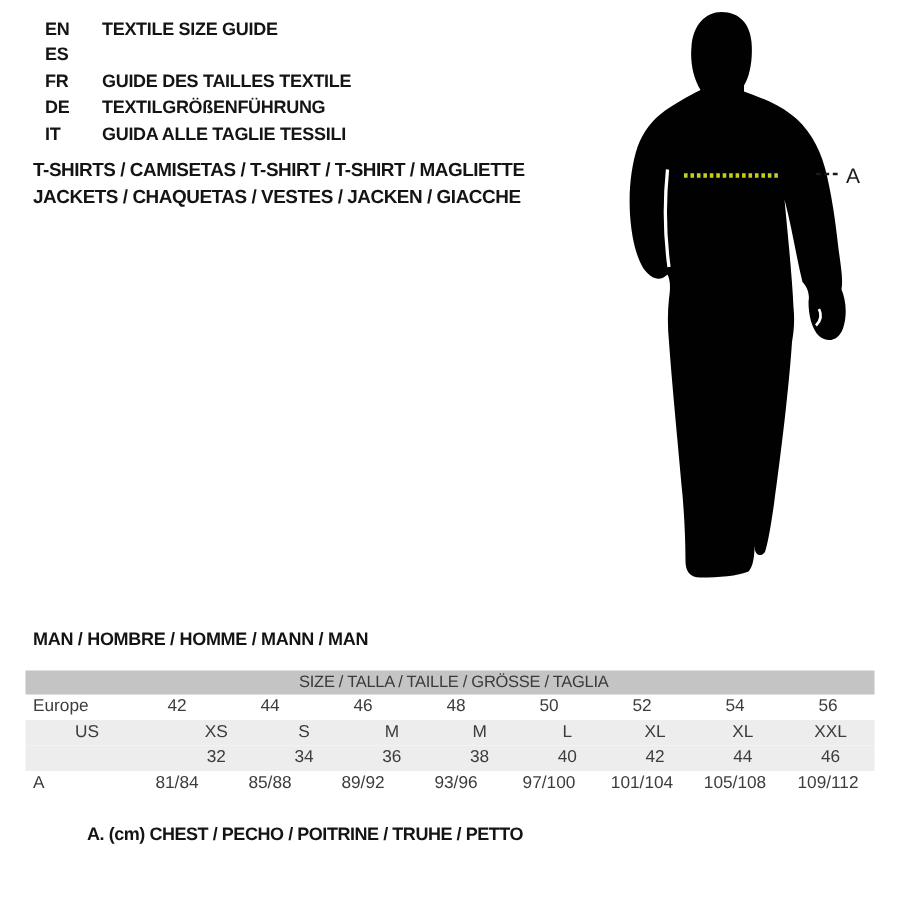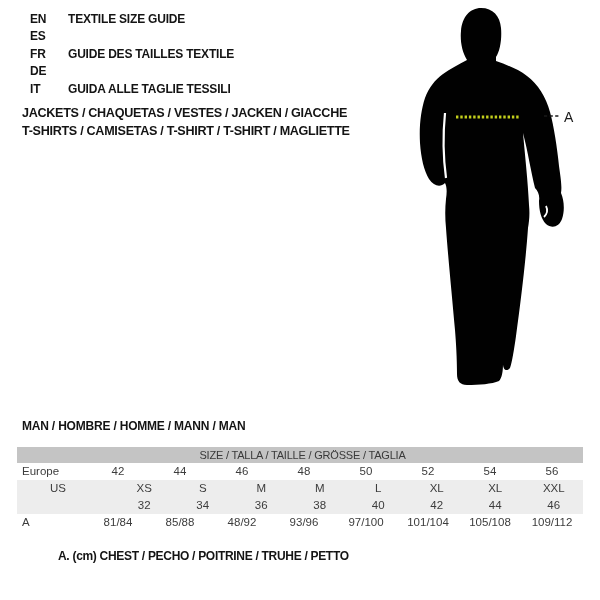--- a/index.html
+++ b/index.html
@@ -47,31 +47,32 @@
     <span class="lang-code">ES</span>
   </div>
 
   <div class="lang-row">
     <span class="lang-code">FR</span>
     <span class="lang-text">GUIDE DES TAILLES TEXTILE</span>
   </div>
 
   <div class="lang-row">
     <span class="lang-code">DE</span>
+    <span class="lang-text">TEXTILGRÖßENFÜHRUNG</span>
   </div>
 
   <div class="lang-row">
     <span class="lang-code">IT</span>
     <span class="lang-text">GUIDA ALLE TAGLIE TESSILI</span>
   </div>
 </div>
 
 <div class="product-types" id="product-types">
+    <div>T-SHIRTS / CAMISETAS / T-SHIRT / T-SHIRT / MAGLIETTE</div>
     <div>JACKETS / CHAQUETAS / VESTES / JACKEN / GIACCHE</div>
-    <div>T-SHIRTS / CAMISETAS / T-SHIRT / T-SHIRT / MAGLIETTE</div>
   </div>
 
 <div class="figure-wrap">
   <svg width="200" height="400" viewBox="0 0 200 400">
     <path d="M 67 60
          C 62 52 60 41 61 31
          C 62 17 70 8 81 8
          C 93 8 100 16 101 28
          C 102 39 100 51 96 57
          L 96 61
@@ -144,21 +145,21 @@
         <span class="t-cell">38</span>
         <span class="t-cell">40</span>
         <span class="t-cell">42</span>
         <span class="t-cell">44</span>
         <span class="t-cell">46</span>
       </div>
       <div class="t-row">
         <span class="t-label">A</span>
         <span class="t-cell">81/84</span>
         <span class="t-cell">85/88</span>
-        <span class="t-cell">48/92</span>
+        <span class="t-cell">89/92</span>
         <span class="t-cell">93/96</span>
         <span class="t-cell">97/100</span>
         <span class="t-cell">101/104</span>
         <span class="t-cell">105/108</span>
         <span class="t-cell">109/112</span>
       </div>
     </div>
 </div>
 
 <div class="footnote">A. (cm) CHEST / PECHO / POITRINE / TRUHE / PETTO</div>

